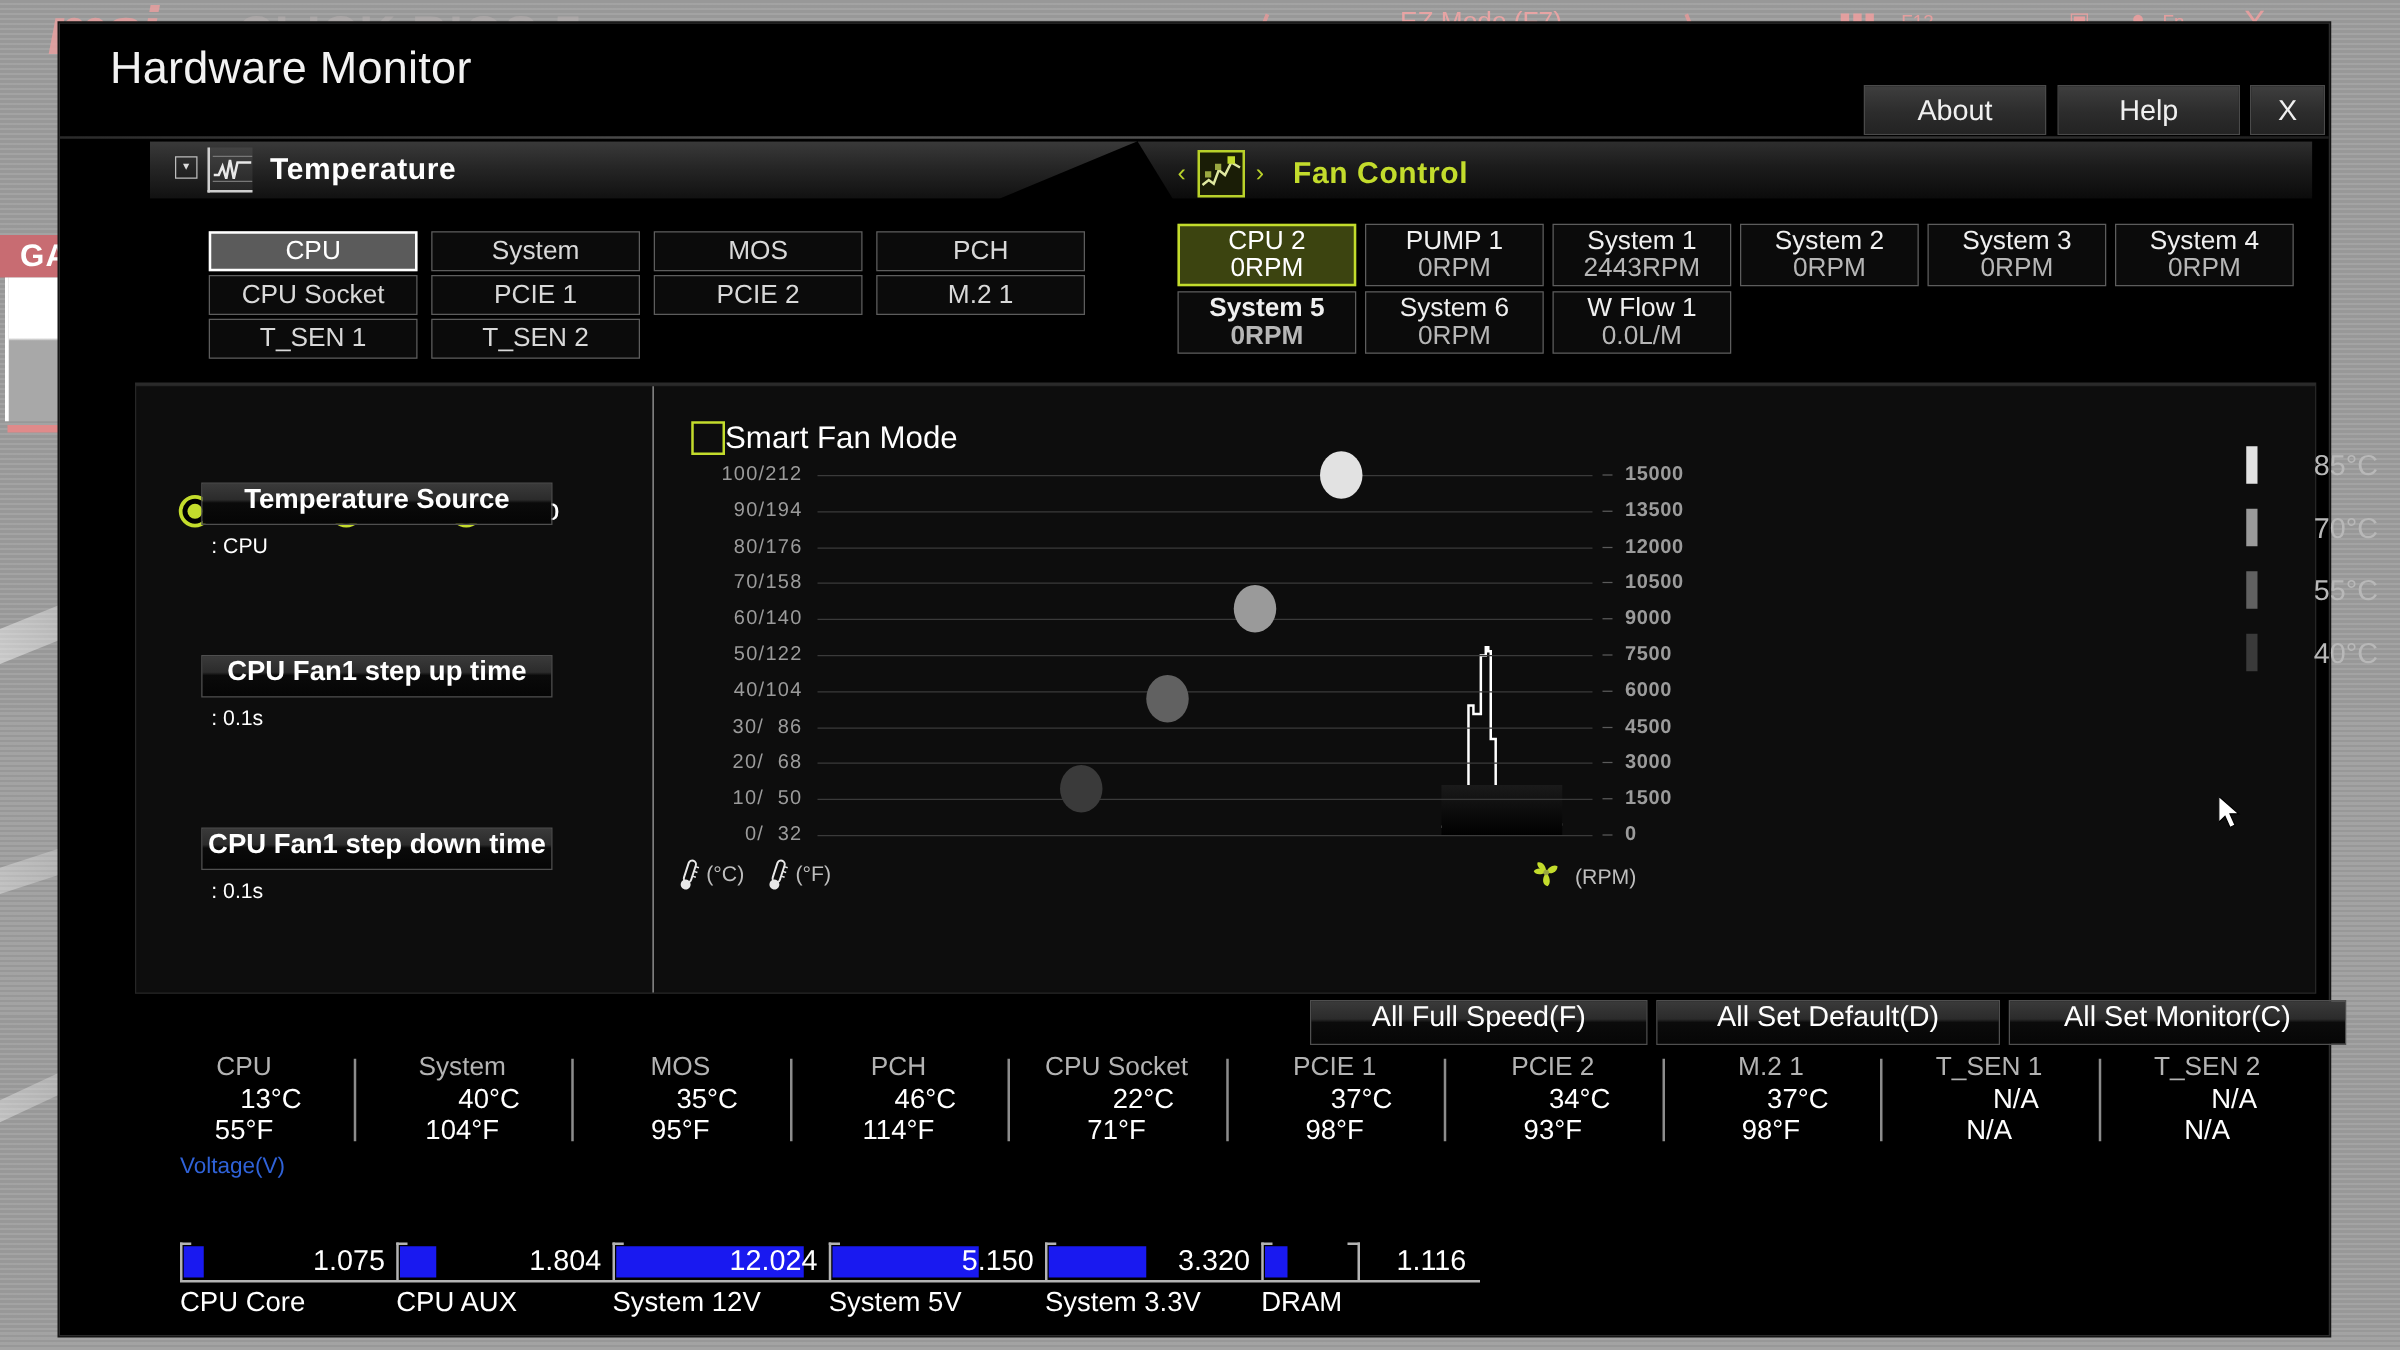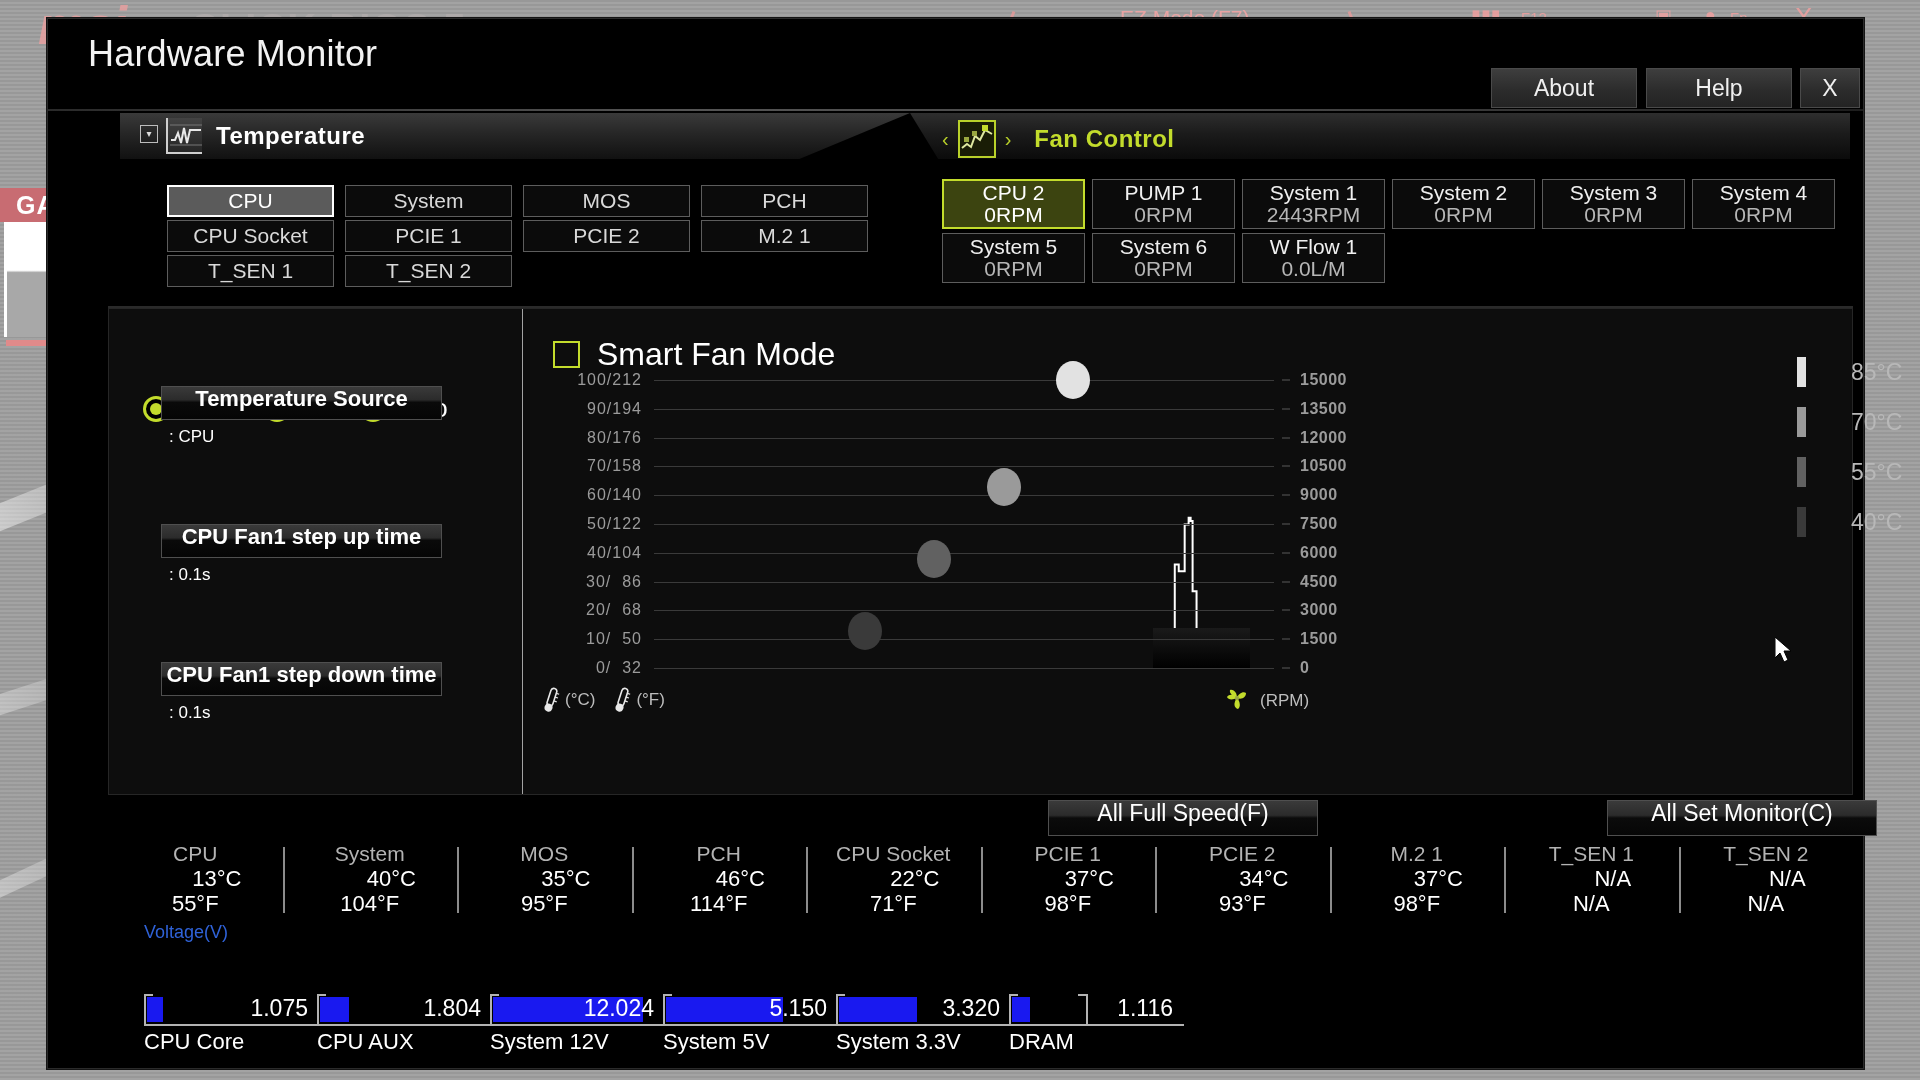--- a/index.html
+++ b/index.html
@@ -203,21 +203,21 @@
     color:#ffffff; font-size:22px; font-weight:bold;
     cursor:pointer; overflow:hidden; line-height:1.0; padding-top:1px;
   }
   .set-val { position:absolute; left:60px; font-size:17px; color:#ffffff; }
 
   
   #chart-pane { position:absolute; left:415px; top:0; right:0; height:100%; }
 
   #smart-fan-row { position:absolute; left:29px; top:27px; display:flex; align-items:center; cursor:pointer; }
   #smart-fan-box { width:27px; height:27px; border:2px solid #c3dc2c; background:#0d0d0d; }
-  #smart-fan-label { font-size:32px; color:#ffffff; margin-left:17px; }
+  #smart-fan-label { font-size:25px; color:#ffffff; }
 
   #plot {
     position:absolute; left:130px; top:71px;
     width:620px; height:288px;
   }
   .gridline { position:absolute; left:0; width:100%; height:1px; background:#3a3a3a; }
 
   .ytick {
     position:absolute; right:100%; margin-right:12px;
     font-size:16px; color:#9b9b9b;
@@ -405,21 +405,21 @@
         <div class="frpm">0RPM</div>
       </div>
       <div class="fbtn" style="left: 600px; top: 0px;">
         <div class="fname">System 3</div>
         <div class="frpm">0RPM</div>
       </div>
       <div class="fbtn" style="left: 750px; top: 0px;">
         <div class="fname">System 4</div>
         <div class="frpm">0RPM</div>
       </div>
-      <div class="fbtn" style="left: 0px; top: 54px;">
+      <div class="fbtn" style="left: 0px; top: 54px; font-weight: bold;">
         <div class="fname">System 5</div>
         <div class="frpm">0RPM</div>
       </div>
       <div class="fbtn" style="left: 150px; top: 54px;">
         <div class="fname">System 6</div>
         <div class="frpm">0RPM</div>
       </div>
       <div class="fbtn" style="left: 300px; top: 54px;">
         <div class="fname">W Flow 1</div>
         <div class="frpm">0.0L/M</div>
@@ -575,20 +575,21 @@
           </div>
           <div class="lg-row" style="top: 150px;">
             <span class="lg-swatch" style="background: rgb(58, 58, 58);"></span>
             <span class="lg-c">40°C</span>
           </div>
         </div>
     </div>
   </div>
 
   <div class="act-btn" id="act-full">All Full Speed(F)</div>
+  <div class="act-btn" id="act-def">All Set Default(D)</div>
   <div class="act-btn" id="act-can">All Set Monitor(C)</div>
 
   <div id="temp-strip">
       <div class="tcol">
         <div class="tname">CPU</div>
         <div class="tc">13°C</div>
         <div class="tf">55°F</div>
       </div>
       <div class="tcol">
         <div class="tname">System</div>

